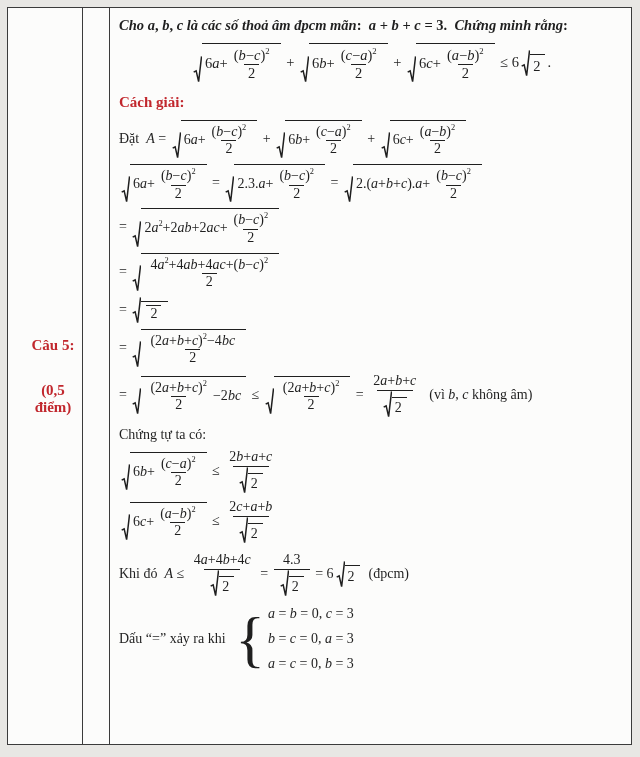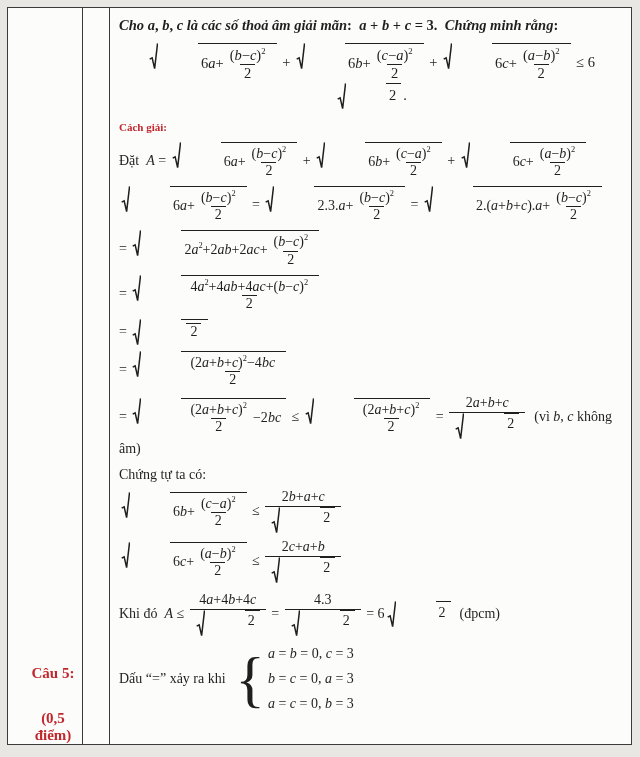--- a/index.html
+++ b/index.html
@@ -13,68 +13,68 @@
   .grid {
     width: 100%; height: 100%;
     display: flex;
     border: 1.6px solid var(--line, #3b3b3b);
     background: var(--paper, #fcfcfb);
   }
   .label-cell {
     width: 75px; flex: 0 0 75px;
     border-right: 1.4px solid var(--line, #3b3b3b);
     display: flex; flex-direction: column;
-    justify-content: flex-end; align-items: center; gap: 28px; padding-left: 16px;
+    justify-content: center; align-items: center; gap: 28px; padding-left: 16px;
   }
   .spacer-cell { width: 27px; flex: 0 0 27px; border-right: 1.4px solid var(--line, #3b3b3b); }
   .main-cell { flex: 1 1 auto; padding: 6px 8px 4px 9px; overflow: hidden; }
   .qlabel {
     color: var(--accent, #c1272d);
     font-weight: bold; font-size: 15px; text-align: center;
   }
 
   
   .mline { display: block; font-size: 14px; line-height: 1.3; margin: 5px 0; }
   .mline.center { text-align: center; }
   .mline.statement { font-weight: bold; font-size: 14.5px; margin-top: 2px; }
   .mline.statement i { font-style: italic; }
   .mline.display { font-size: 14.5px; margin: 8px 0 10px; }
-  .mline.red { color: var(--accent, #c1272d); font-weight: bold; font-size: 11px; margin: 7px 0; }
+  .mline.red { color: var(--accent, #c1272d); font-weight: bold; font-size: 15px; margin: 7px 0; }
   .mline.gap-top { margin-top: 8px; }
   .mline i { font-style: italic; }
   .rm { font-style: normal; }
   sup { font-size: 0.6em; }
 
   .frac {
     display: inline-flex; flex-direction: column; align-items: center;
     vertical-align: middle; margin: 0 2px; text-align: center;
   }
   .frac .num, .frac .den { display: block; padding: 0 4px; line-height: 1.2; }
   .frac .den { border-top: 1.3px solid currentColor; }
 
-  .sqrt { display: inline-flex; align-items: flex-start; vertical-align: middle; margin: 0 2px; gap: 40px; }
+  .sqrt { display: inline-flex; align-items: flex-end; vertical-align: middle; margin: 0 2px; }
   .rad { width: 9px; flex: 0 0 9px; display: block; }
   .radicand { display: inline-block; border-top: 1.3px solid currentColor; padding: 2px 5px 1px 3px; }
 
   .cases { display: inline-flex; align-items: center; vertical-align: middle; margin-left: 6px; }
   .cases-brace { font-size: 62px; line-height: 0; font-weight: 400; margin-right: 3px; }
   .cases-rows { display: inline-flex; flex-direction: column; gap: 7px; text-align: right; }
 </style>
 </head>
 <body>
 
 <div class="page">
   <div class="grid">
     <div class="label-cell">
       <div class="qlabel">Câu 5:</div>
       <div class="qlabel">(0,5 điểm)</div>
     </div>
     <div class="spacer-cell"></div>
     <div class="main-cell">
-        <div class="mline statement"><span class="tr"><i>Cho</i> <i>a</i>, <i>b</i>, <i>c</i> <i>là</i> <i>các</i> <i>số</i> <i>thoả</i> <i>âm</i> <i>giải</i> <i>mãn</i>:&nbsp; <i>a</i> + <i>b</i> + <i>c</i> = 3.&nbsp; <i>Chứng</i> <i>minh</i> <i>rằng</i>:</span></div>
+        <div class="mline statement"><span class="tr"><i>Cho</i> <i>a</i>, <i>b</i>, <i>c</i> <i>là</i> <i>các</i> <i>số</i> <i>thoả</i> <i>âm</i> <i>đpcm</i> <i>mãn</i>:&nbsp; <i>a</i> + <i>b</i> + <i>c</i> = 3.&nbsp; <i>Chứng</i> <i>minh</i> <i>rằng</i>:</span></div>
         <div class="mline display center"><span class="sqrt">
             <svg viewBox="0 0 20 60" preserveAspectRatio="none" class="rad">
               <path d="M1.5 36 L7 33 L12.5 57 L19 1" fill="none" stroke="currentColor" stroke-width="1.5" vector-effect="non-scaling-stroke"></path>
             </svg>
             <span class="radicand"><span class="tr">6<i>a</i>+</span><span class="frac">
                 <span class="num"><span class="tr">(<i>b</i>−<i>c</i>)</span><sup>2</sup></span>
                 <span class="den"><span class="tr">2</span></span>
               </span></span>
           </span><span class="tr"> + </span><span class="sqrt">
             <svg viewBox="0 0 20 60" preserveAspectRatio="none" class="rad">

